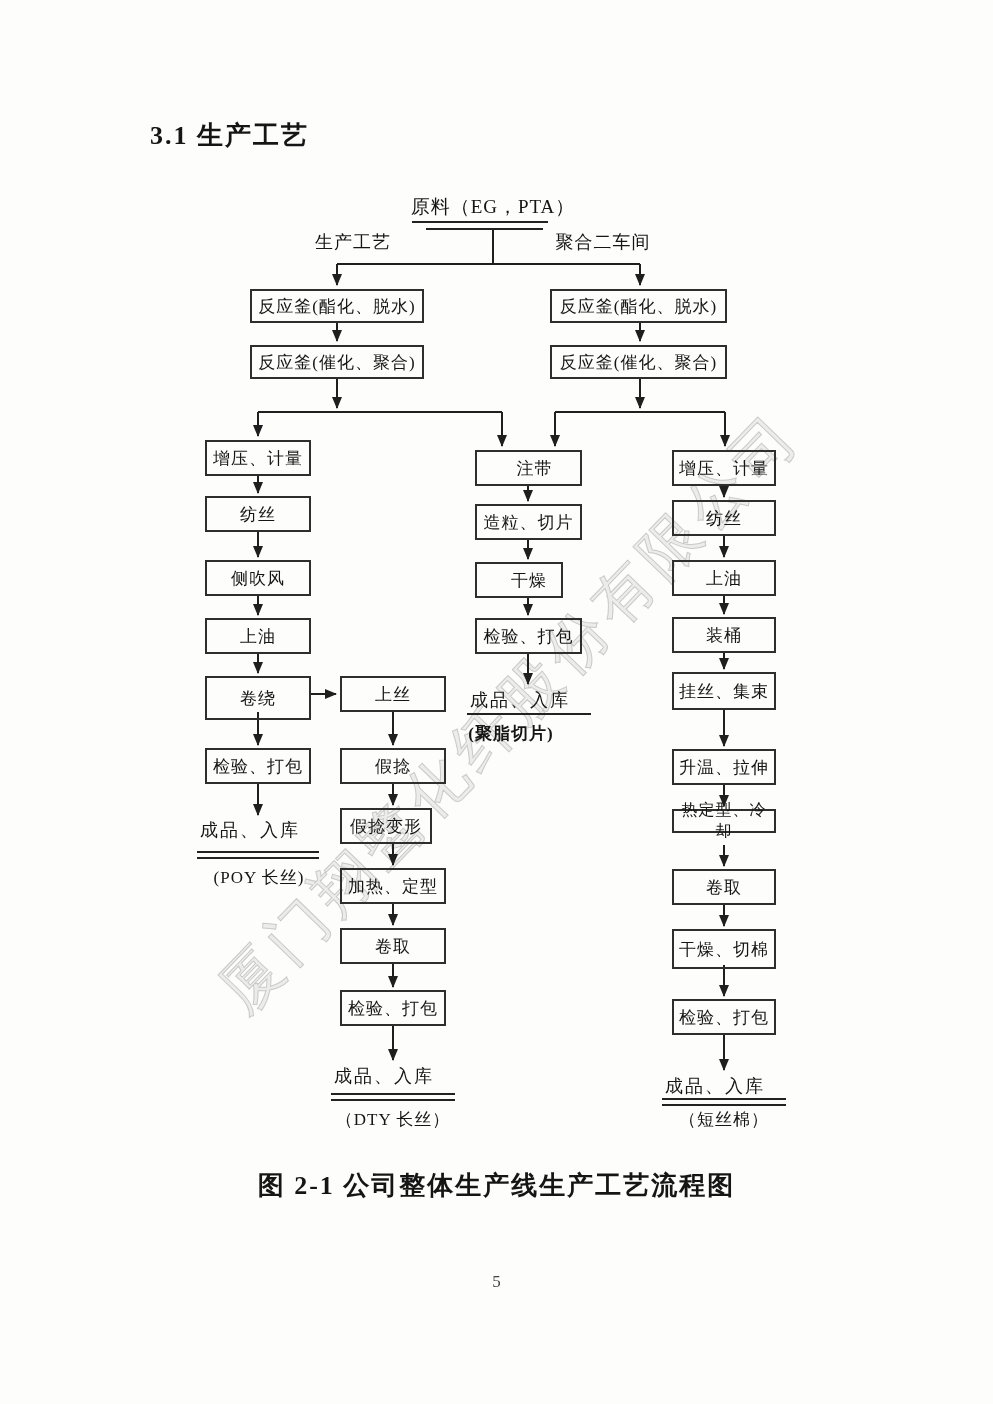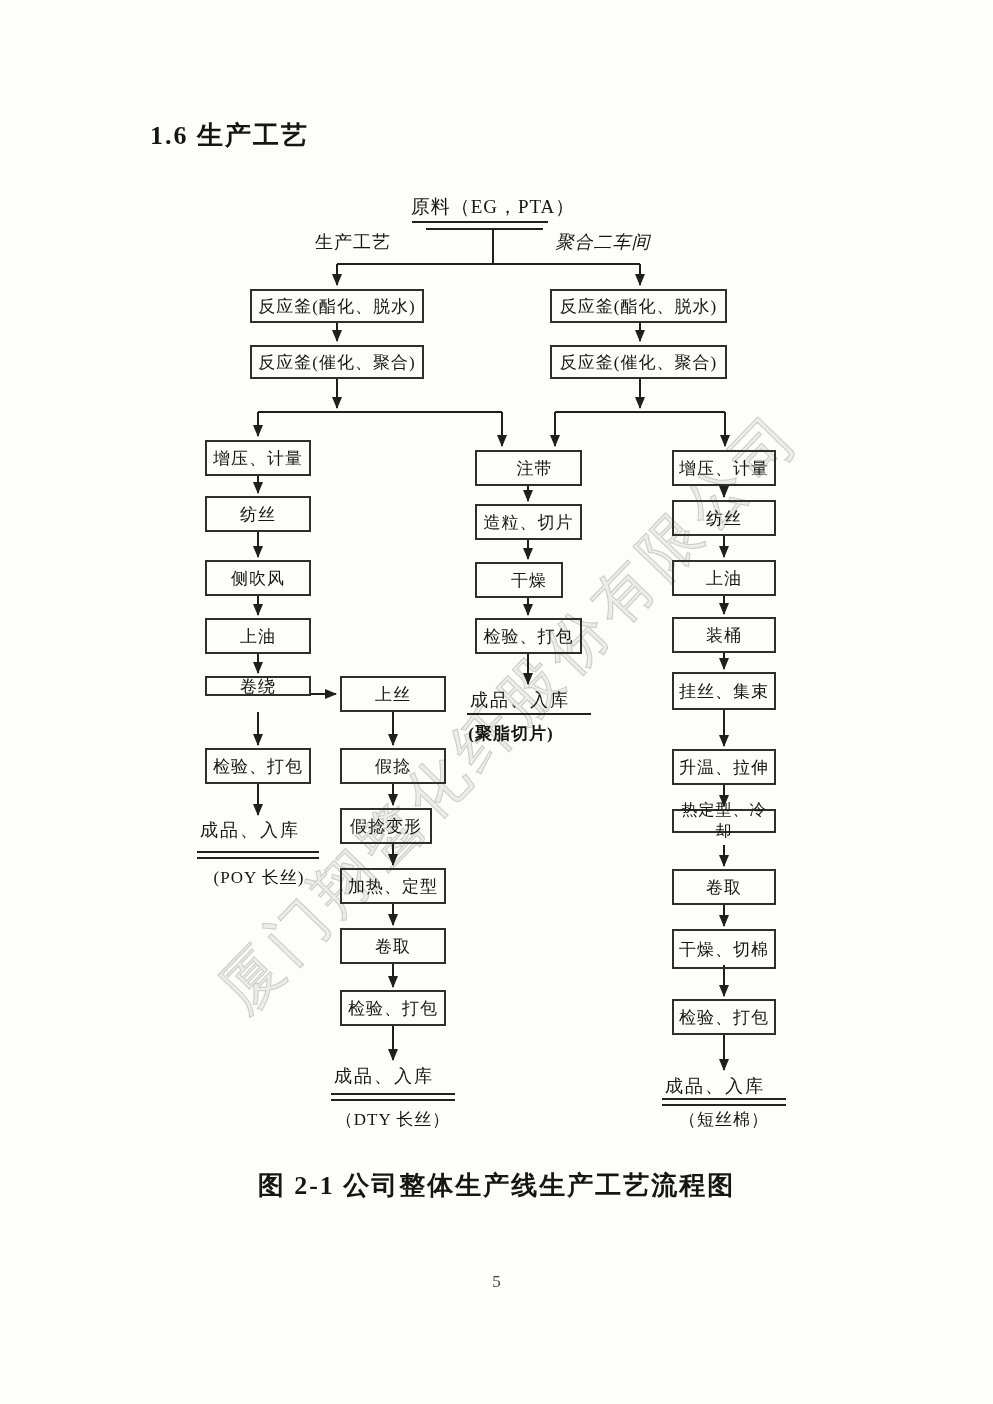--- a/index.html
+++ b/index.html
@@ -55,21 +55,21 @@
   svg.connectors{position:absolute;left:0;top:0;z-index:2;pointer-events:none;}
   svg.connectors line{stroke:#1f1f1f;stroke-width:2;}
 </style>
 </head>
 <body>
 
 <div id="page">
 
   <div class="wm">厦门翔鹭化纤股份有限公司</div>
 
-  <div class="sect-title">1.6 生产工艺</div>
+  <div class="sect-title">3.1 生产工艺</div>
 
   <svg class="connectors" width="993" height="1404" viewBox="0 0 993 1404">
     <defs>
       <marker id="arr" markerUnits="userSpaceOnUse" markerWidth="14" markerHeight="12" refX="11" refY="5" orient="auto">
         <path d="M0,0 L12,5 L0,10 z" fill="#1f1f1f"></path>
       </marker>
     </defs>
 
     <g>
       <line x1="493" y1="228" x2="493" y2="264"></line>
@@ -128,32 +128,32 @@
     </g>
   </svg>
 
   <div class="layer">
 
     <div class="lbl" style="left:400px;top:194px;width:186px;font-size:19px;">原料（EG，PTA）</div>
     <div class="uline" style="left:412px;top:221px;width:136px;"></div>
     <div class="uline" style="left:426px;top:228px;width:117px;"></div>
 
     <div class="lbl" style="left:303px;top:230px;width:100px;">生产工艺</div>
-    <div class="lbl" style="left:553px;top:230px;width:100px;font-style:italic;">聚合二车间</div>
+    <div class="lbl" style="left:553px;top:230px;width:100px;">聚合二车间</div>
 
     <div class="box" style="left:250px;top:289px;width:174px;height:34px;">反应釜(酯化、脱水)</div>
     <div class="box" style="left:250px;top:345px;width:174px;height:34px;">反应釜(催化、聚合)</div>
     <div class="box" style="left:550px;top:289px;width:177px;height:34px;">反应釜(酯化、脱水)</div>
     <div class="box" style="left:550px;top:345px;width:177px;height:34px;">反应釜(催化、聚合)</div>
 
     <div class="box" style="left:205px;top:440px;width:106px;height:36px;">增压、计量</div>
     <div class="box" style="left:205px;top:496px;width:106px;height:36px;">纺丝</div>
     <div class="box" style="left:205px;top:560px;width:106px;height:36px;">侧吹风</div>
     <div class="box" style="left:205px;top:618px;width:106px;height:36px;">上油</div>
-    <div class="box" style="left:205px;top:676px;width:106px;height:20px;text-align:center;">卷绕</div>
+    <div class="box" style="left:205px;top:676px;width:106px;height:44px;text-align:center;">卷绕</div>
     <div class="box" style="left:205px;top:748px;width:106px;height:36px;">检验、打包</div>
     <div class="endlbl" style="left:200px;top:818px;width:118px;">成品、入库</div>
     <div class="uline" style="left:197px;top:851px;width:122px;"></div>
     <div class="uline" style="left:197px;top:857px;width:122px;"></div>
     <div class="prod" style="left:196px;top:866px;width:126px;">(POY 长丝)</div>
 
     <div class="box" style="left:340px;top:676px;width:106px;height:36px;">
       <span class="u">上丝</span>
     </div>
     <div class="box" style="left:340px;top:748px;width:106px;height:36px;">假捻</div>

